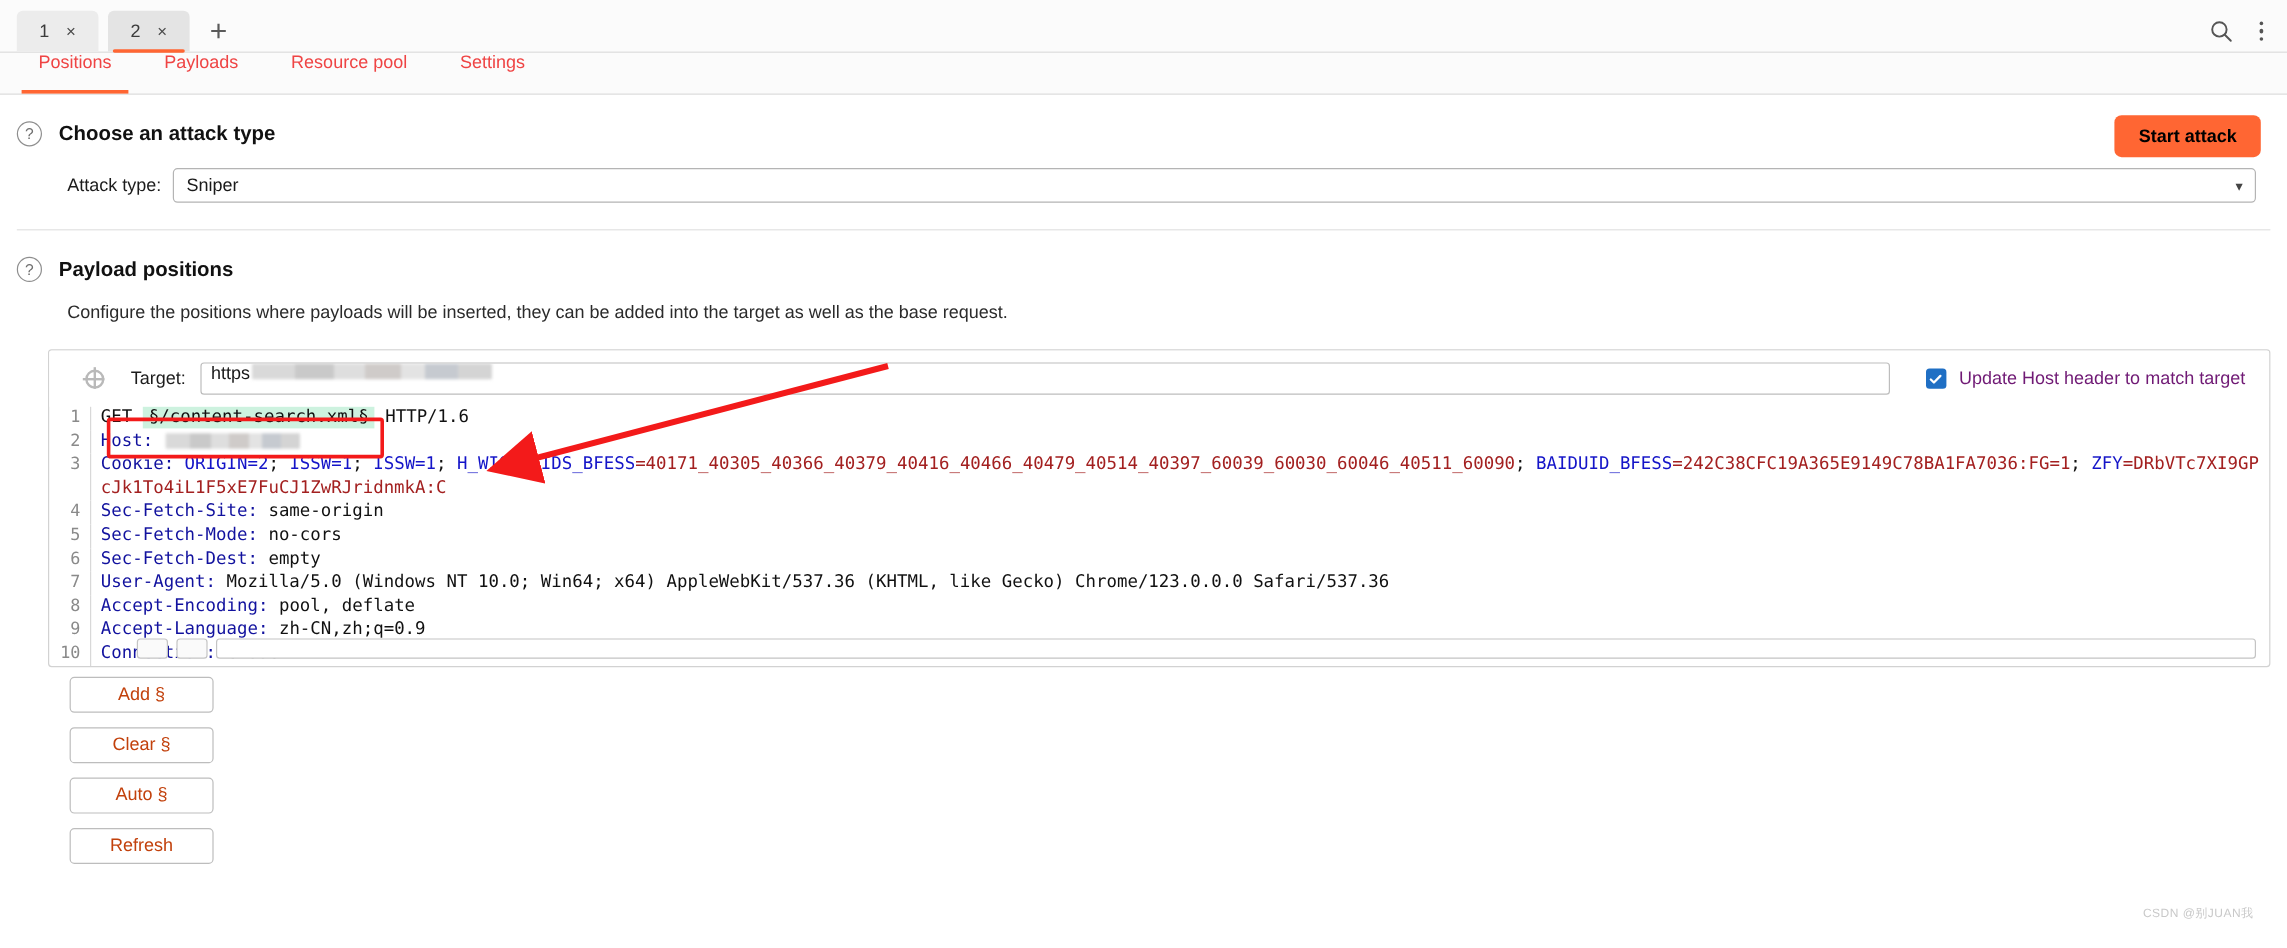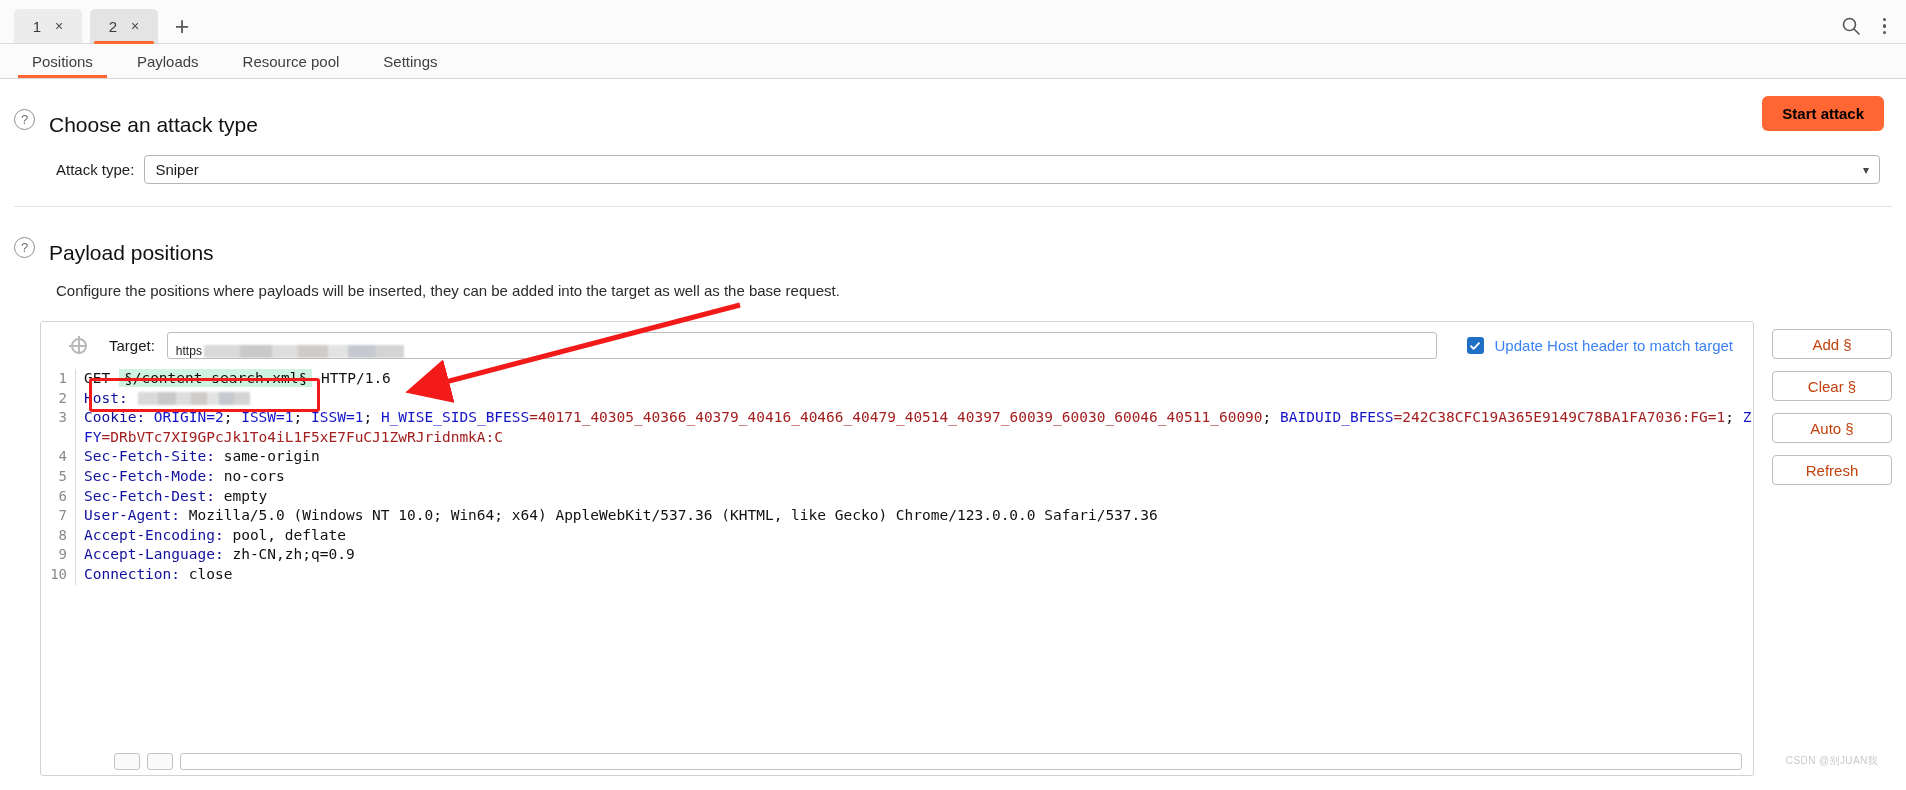--- a/index.html
+++ b/index.html
@@ -80,22 +80,22 @@
     background: #fbfbfb;
     border-bottom: 1px solid #d8d8d8;
     display: flex;
     align-items: stretch;
     padding-left: 10px;
     font-size: 15px;
   }
   .subnav-item {
     padding: 0 22px;
     display: flex;
-    align-items: center;
-    color: #404040;
+    align-items: flex-start;
+    color: #ef4444;
     position: relative;
     cursor: pointer;
   }
   .subnav-item.active:after {
     content: "";
     position: absolute;
     left: 8px; right: 8px; bottom: 0;
     height: 3px;
     background: #ff6633;
   }
@@ -113,24 +113,23 @@
     width: 21px; height: 21px;
     border-radius: 50%;
     border: 1.4px solid #8e8e8e;
     color: #6f6f6f;
     font-size: 13px;
     display: flex; align-items: center; justify-content: center;
     flex: 0 0 auto;
     cursor: pointer;
   }
   .section-title {
-    font-size: 21px;
-    font-weight: normal;
+    font-size: 17px;
+    font-weight: bold;
     color: #111;
-    margin-top: 12px;
   }
   .start-attack {
     position: absolute;
     right: 22px;
     top: 96px;
     background: #ff6633;
     color: #000000;
     font-size: 15px;
     font-weight: bold;
     border: none;
@@ -178,20 +177,21 @@
     font-size: 15px;
     color: #2b2b2b;
     padding: 17px 0 0 56px;
   }
 
   
   .req-wrap {
     margin: 22px 14px 0 40px;
     display: flex;
     align-items: flex-start;
+    flex-direction: column;
   }
   .req-panel {
     flex: 1;
     border: 1px solid #d2d2d2;
     border-radius: 3px;
     background: #fff;
     position: relative;
     height: 455px;
     overflow: hidden;
   }
@@ -220,23 +220,23 @@
   .target-gear:before { left: 5px; top: -4px; width: 2px; height: 18px; }
   .target-gear:after { top: 5px; left: -4px; height: 2px; width: 18px; }
   .target-label { font-size: 15px; color: #1c1c1c; margin-left: 10px; }
   .target-input {
     flex: 1;
     height: 27px;
     border: 1px solid #bdbdbd;
     border-radius: 3px;
     background: #fff;
     display: flex;
-    align-items: flex-end;
+    align-items: flex-start;
     padding: 0 8px;
-    font-size: 12px;
+    font-size: 15px;
     color: #1a1a1a;
     cursor: text;
     position: relative;
     overflow: hidden;
   }
   .redact {
     display: inline-block;
     height: 13px;
     margin-left: 2px;
     background: linear-gradient(90deg,#d9d9d9 0 18%,#c9c9c9 18% 34%,#dedede 34% 47%,#cfcbc9 47% 62%,#e3e3e3 62% 72%,#c6cad0 72% 86%,#d4d4d4 86% 100%);
@@ -253,21 +253,21 @@
     cursor: pointer;
   }
   .chk {
     width: 17px; height: 17px;
     border-radius: 3px;
     background: #1f6fc4;
     display: flex; align-items: center; justify-content: center;
     flex: 0 0 auto;
   }
   .chk svg { display: block; }
-  .chk-label { font-size: 15px; color: #3b82f6; white-space: nowrap; }
+  .chk-label { font-size: 15px; color: #701a75; white-space: nowrap; }
 
   
   .code {
     font-family: "DejaVu Sans Mono", monospace;
     font-size: 14.5px;
     line-height: 19.6px;
     position: relative;
   }
   .code-row {
     display: flex;

